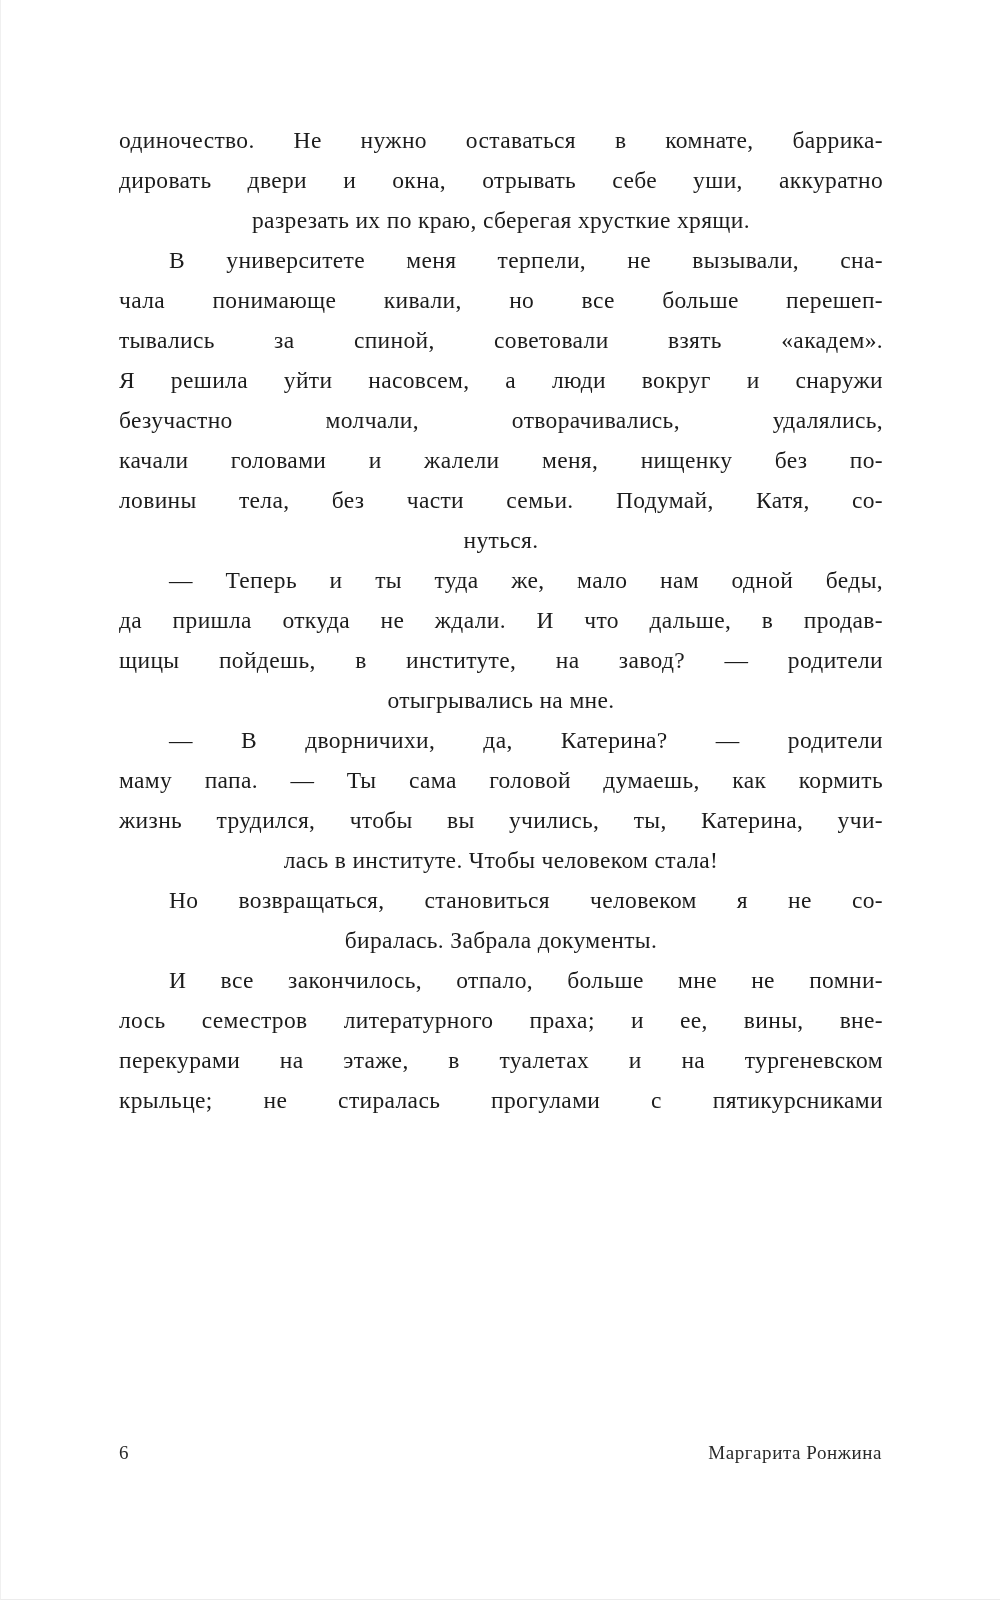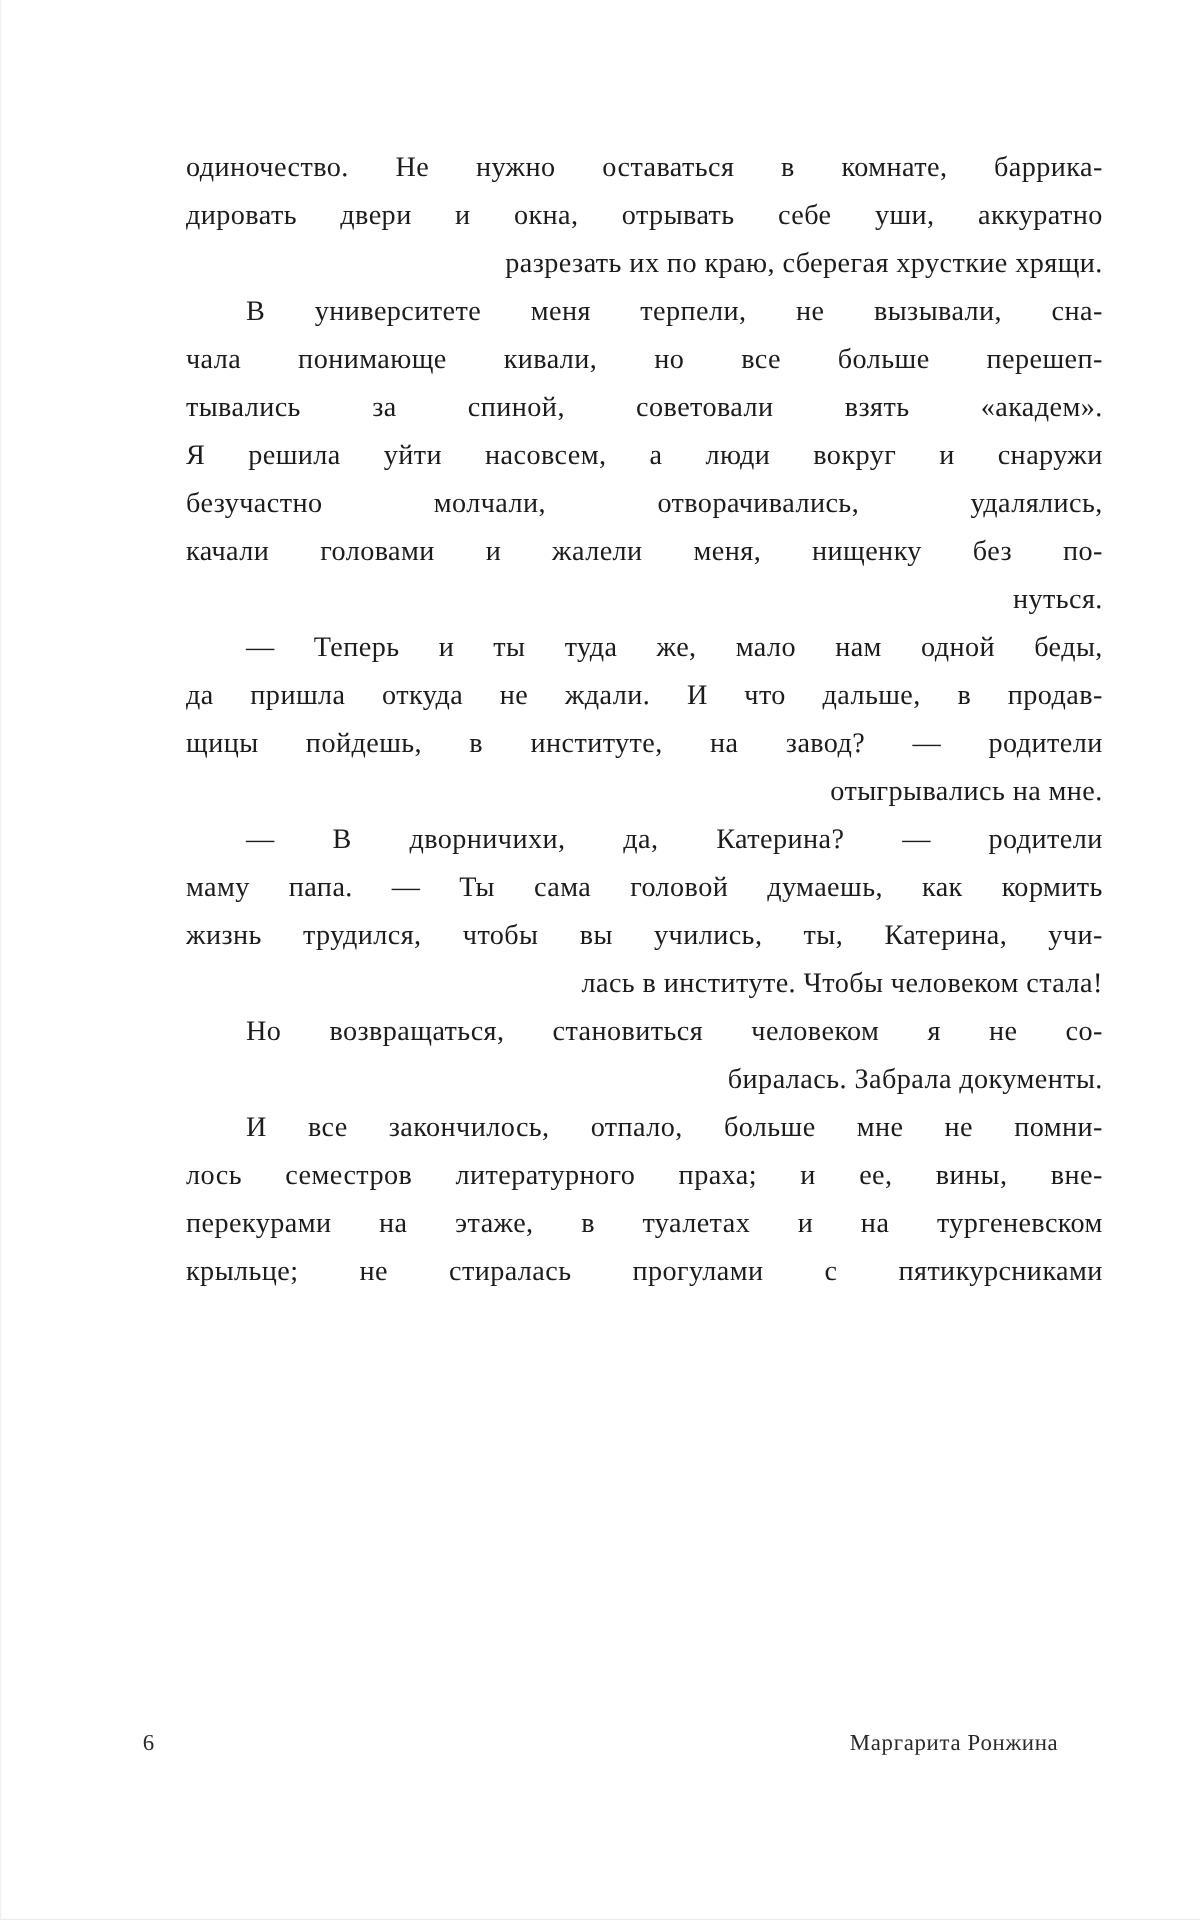--- a/index.html
+++ b/index.html
@@ -17,31 +17,30 @@
     color: #1c1c1c;
     box-sizing: border-box;
     border-left: 1px solid #f0f0f0;
     border-bottom: 1px solid #ececec;
   }
   .text-block {
     position: absolute;
     left: 118px;
     top: 120px;
     width: 764px;
-    margin-left: 36px;
   }
   .paragraph {
     margin: 0;
   }
   .line {
     font-size: 23.5px;
     line-height: 40px;
     white-space: normal;
     letter-spacing: 0.015em;
-    text-align: right;
+    text-align: center;
   }
   .line.just {
     text-align: justify;
     text-align-last: justify;
   }
   .line.indent {
     padding-left: 50px;
   }
   .footer {
     position: absolute;
@@ -66,20 +65,21 @@
         <div class="line just">дировать двери и окна, отрывать себе уши, аккуратно</div>
         <div class="line">разрезать их по краю, сберегая хрусткие хрящи.</div>
       </div>
       <div class="paragraph">
         <div class="line just indent">В университете меня терпели, не вызывали, сна-</div>
         <div class="line just">чала понимающе кивали, но все больше перешеп-</div>
         <div class="line just">тывались за спиной, советовали взять «академ».</div>
         <div class="line just">Я решила уйти насовсем, а люди вокруг и снаружи</div>
         <div class="line just">безучастно молчали, отворачивались, удалялись,</div>
         <div class="line just">качали головами и жалели меня, нищенку без по-</div>
+        <div class="line just">ловины тела, без части семьи. Подумай, Катя, со-</div>
         <div class="line">нуться.</div>
       </div>
       <div class="paragraph">
         <div class="line just indent">— Теперь и ты туда же, мало нам одной беды,</div>
         <div class="line just">да пришла откуда не ждали. И что дальше, в продав-</div>
         <div class="line just">щицы пойдешь, в институте, на завод? — родители</div>
         <div class="line">отыгрывались на мне.</div>
       </div>
       <div class="paragraph">
         <div class="line just indent">— В дворничихи, да, Катерина? — родители</div>

